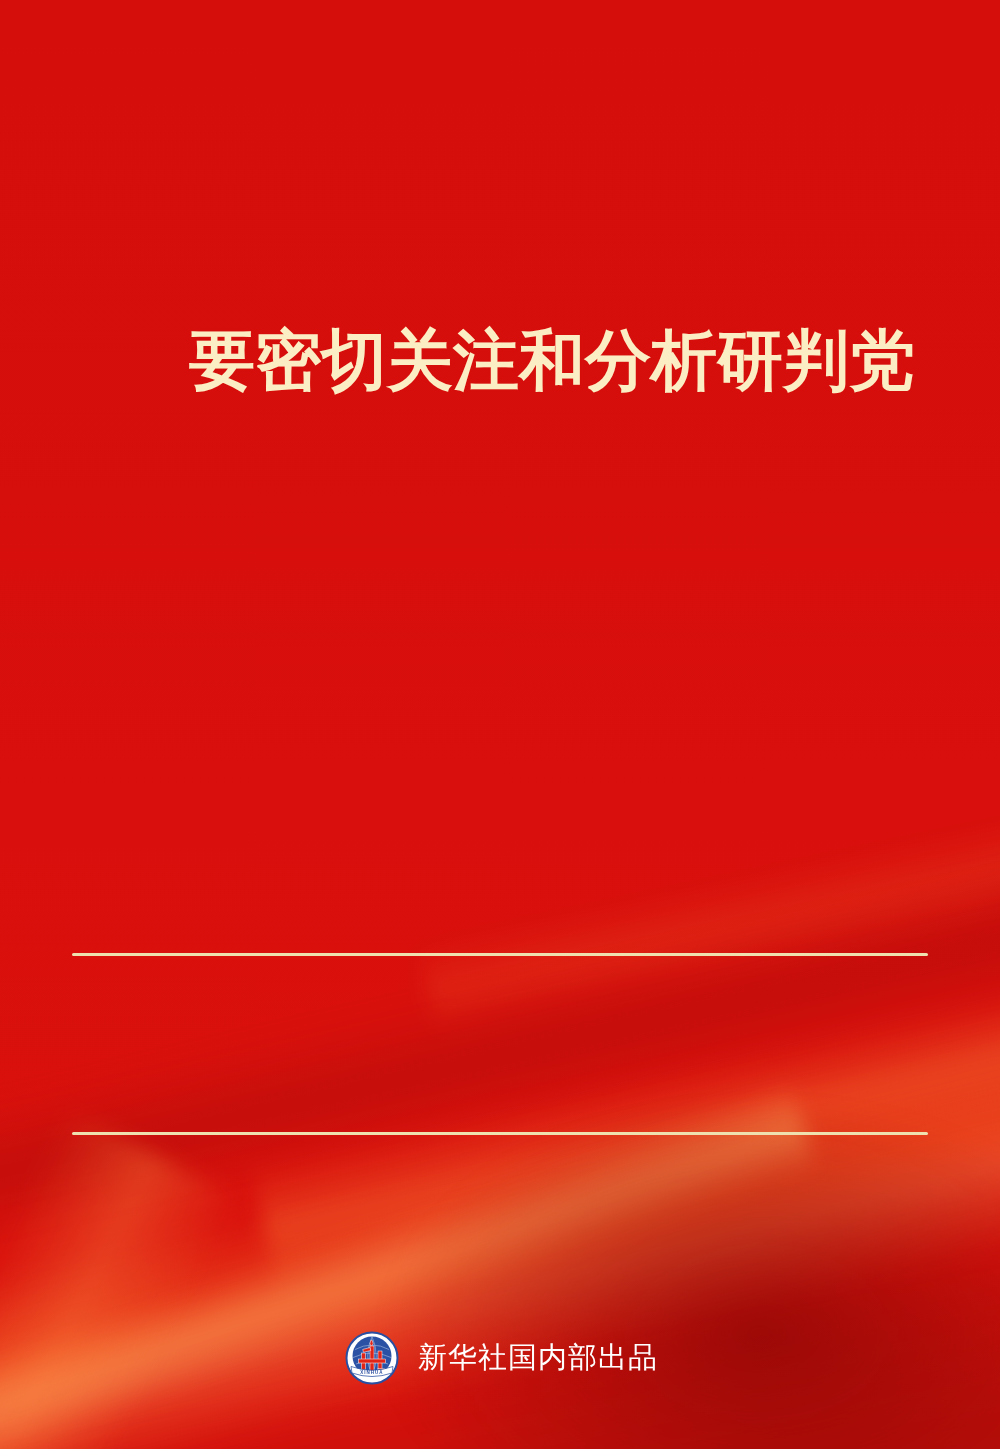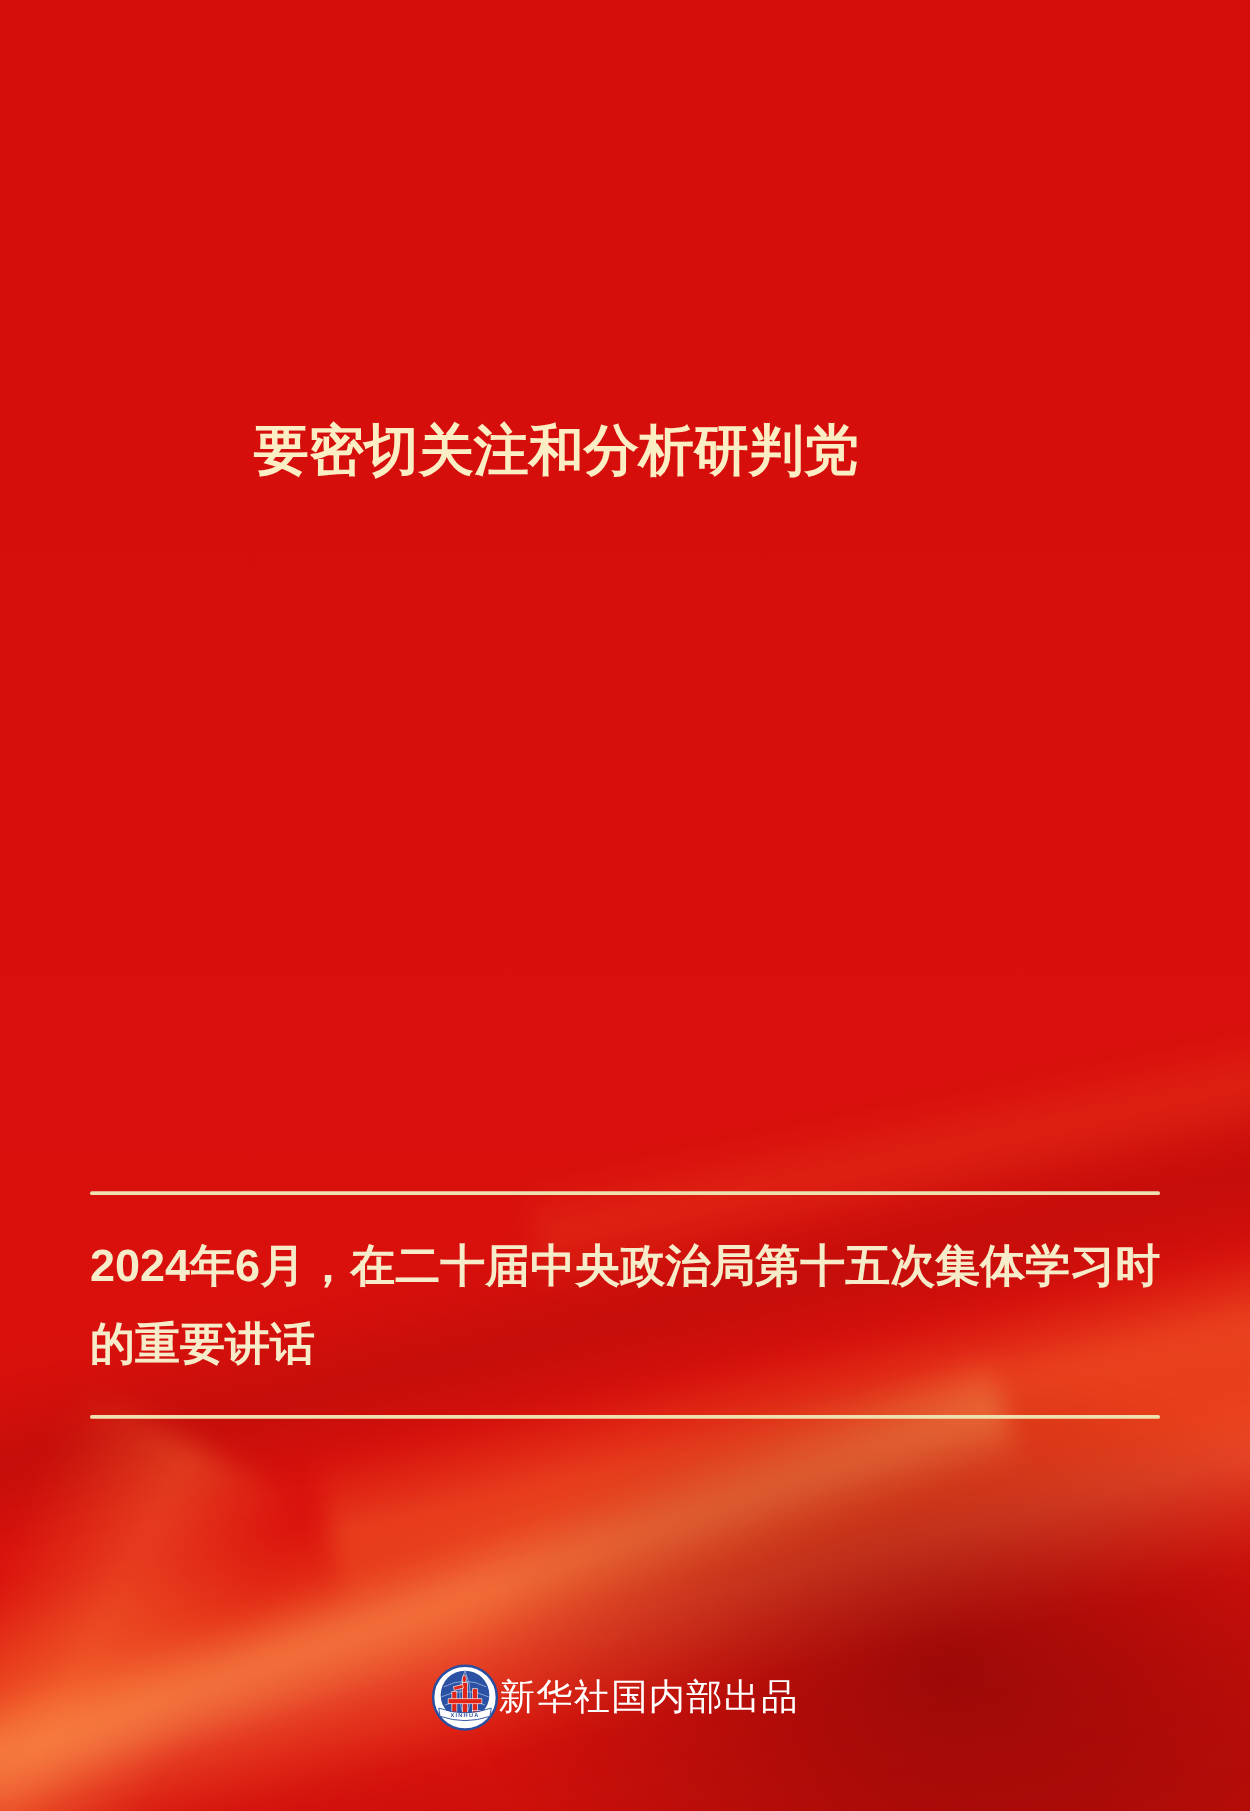--- a/index.html
+++ b/index.html
@@ -52,24 +52,24 @@
     top:1345px;left:-12%;width:130%;height:280px;
     transform:rotate(-11deg);
     background:linear-gradient(180deg,rgba(160,10,8,0) 0%,rgba(150,8,6,.40) 60%,rgba(140,6,5,.45) 100%);
   }
   .b-corner-dark{
     right:-140px;bottom:-120px;width:760px;height:470px;
     background:radial-gradient(closest-side,rgba(110,4,4,.55),rgba(110,4,4,0));
   }
   
   .quote{
-    position:absolute;left:71px;top:306px;width:858px;
+    position:absolute;left:57px;top:306px;width:858px;
     font-family:"Liberation Serif","DejaVu Serif",serif;
     font-weight:700;
-    font-size:44px;line-height:110px;
+    font-size:66px;line-height:110px;
     color:#fceec4;
     letter-spacing:0;
     text-align:justify;
   }
   .quote-line{height:110px;white-space:nowrap;}
   .quote-line.indent{text-indent:132px;}
   
   .divider{
     position:absolute;left:72px;width:856px;height:3px;
     background:#efe0b0;border-radius:2px;
@@ -80,21 +80,21 @@
   .citation{
     position:absolute;left:72px;top:982px;width:858px;
     font-size:36px;line-height:62px;
     font-weight:700;
     color:#f6ecca;
   }
   .citation-line{white-space:nowrap;}
   
   .footer{
     position:absolute;left:345px;top:1331px;height:54px;
-    display:flex;align-items:center;
+    display:flex;align-items:center;gap:19px;
   }
   .logo{width:54px;height:54px;display:block;}
   .credit{
     font-size:29px;
     letter-spacing:1px;
     color:#ffffff;
     font-weight:400;
     white-space:nowrap;
   }
 </style>
@@ -113,24 +113,20 @@
     <div class="band b-shadow-bottom"></div>
     <div class="band b-corner-dark"></div>
   </div>
 
   <main class="quote">
     <div class="quote-line indent">要密切关注和分析研判党</div>
   </main>
 
   <div class="divider divider-top"></div>
 
-  <div class="citation">
-    <div class="citation-line">2024年6月，在二十届中央政治局第十五次集体学习时</div>
-    <div class="citation-line">的重要讲话</div>
-  </div>
 
   <div class="divider divider-bottom"></div>
 
   <footer class="footer">
     <svg class="logo" viewBox="0 0 108 108" xmlns="http://www.w3.org/2000/svg">
       <circle cx="54" cy="54" r="51" fill="#ffffff" stroke="#2a4fa0" stroke-width="4"></circle>
       <circle cx="54" cy="50" r="39" fill="#2b51a4"></circle>
       <g stroke="#cfe0f5" stroke-width="1.4" fill="none" opacity="0.65">
         <path d="M20 37 Q54 19 88 37"></path>
         <path d="M16 53 Q54 35 92 53"></path>

